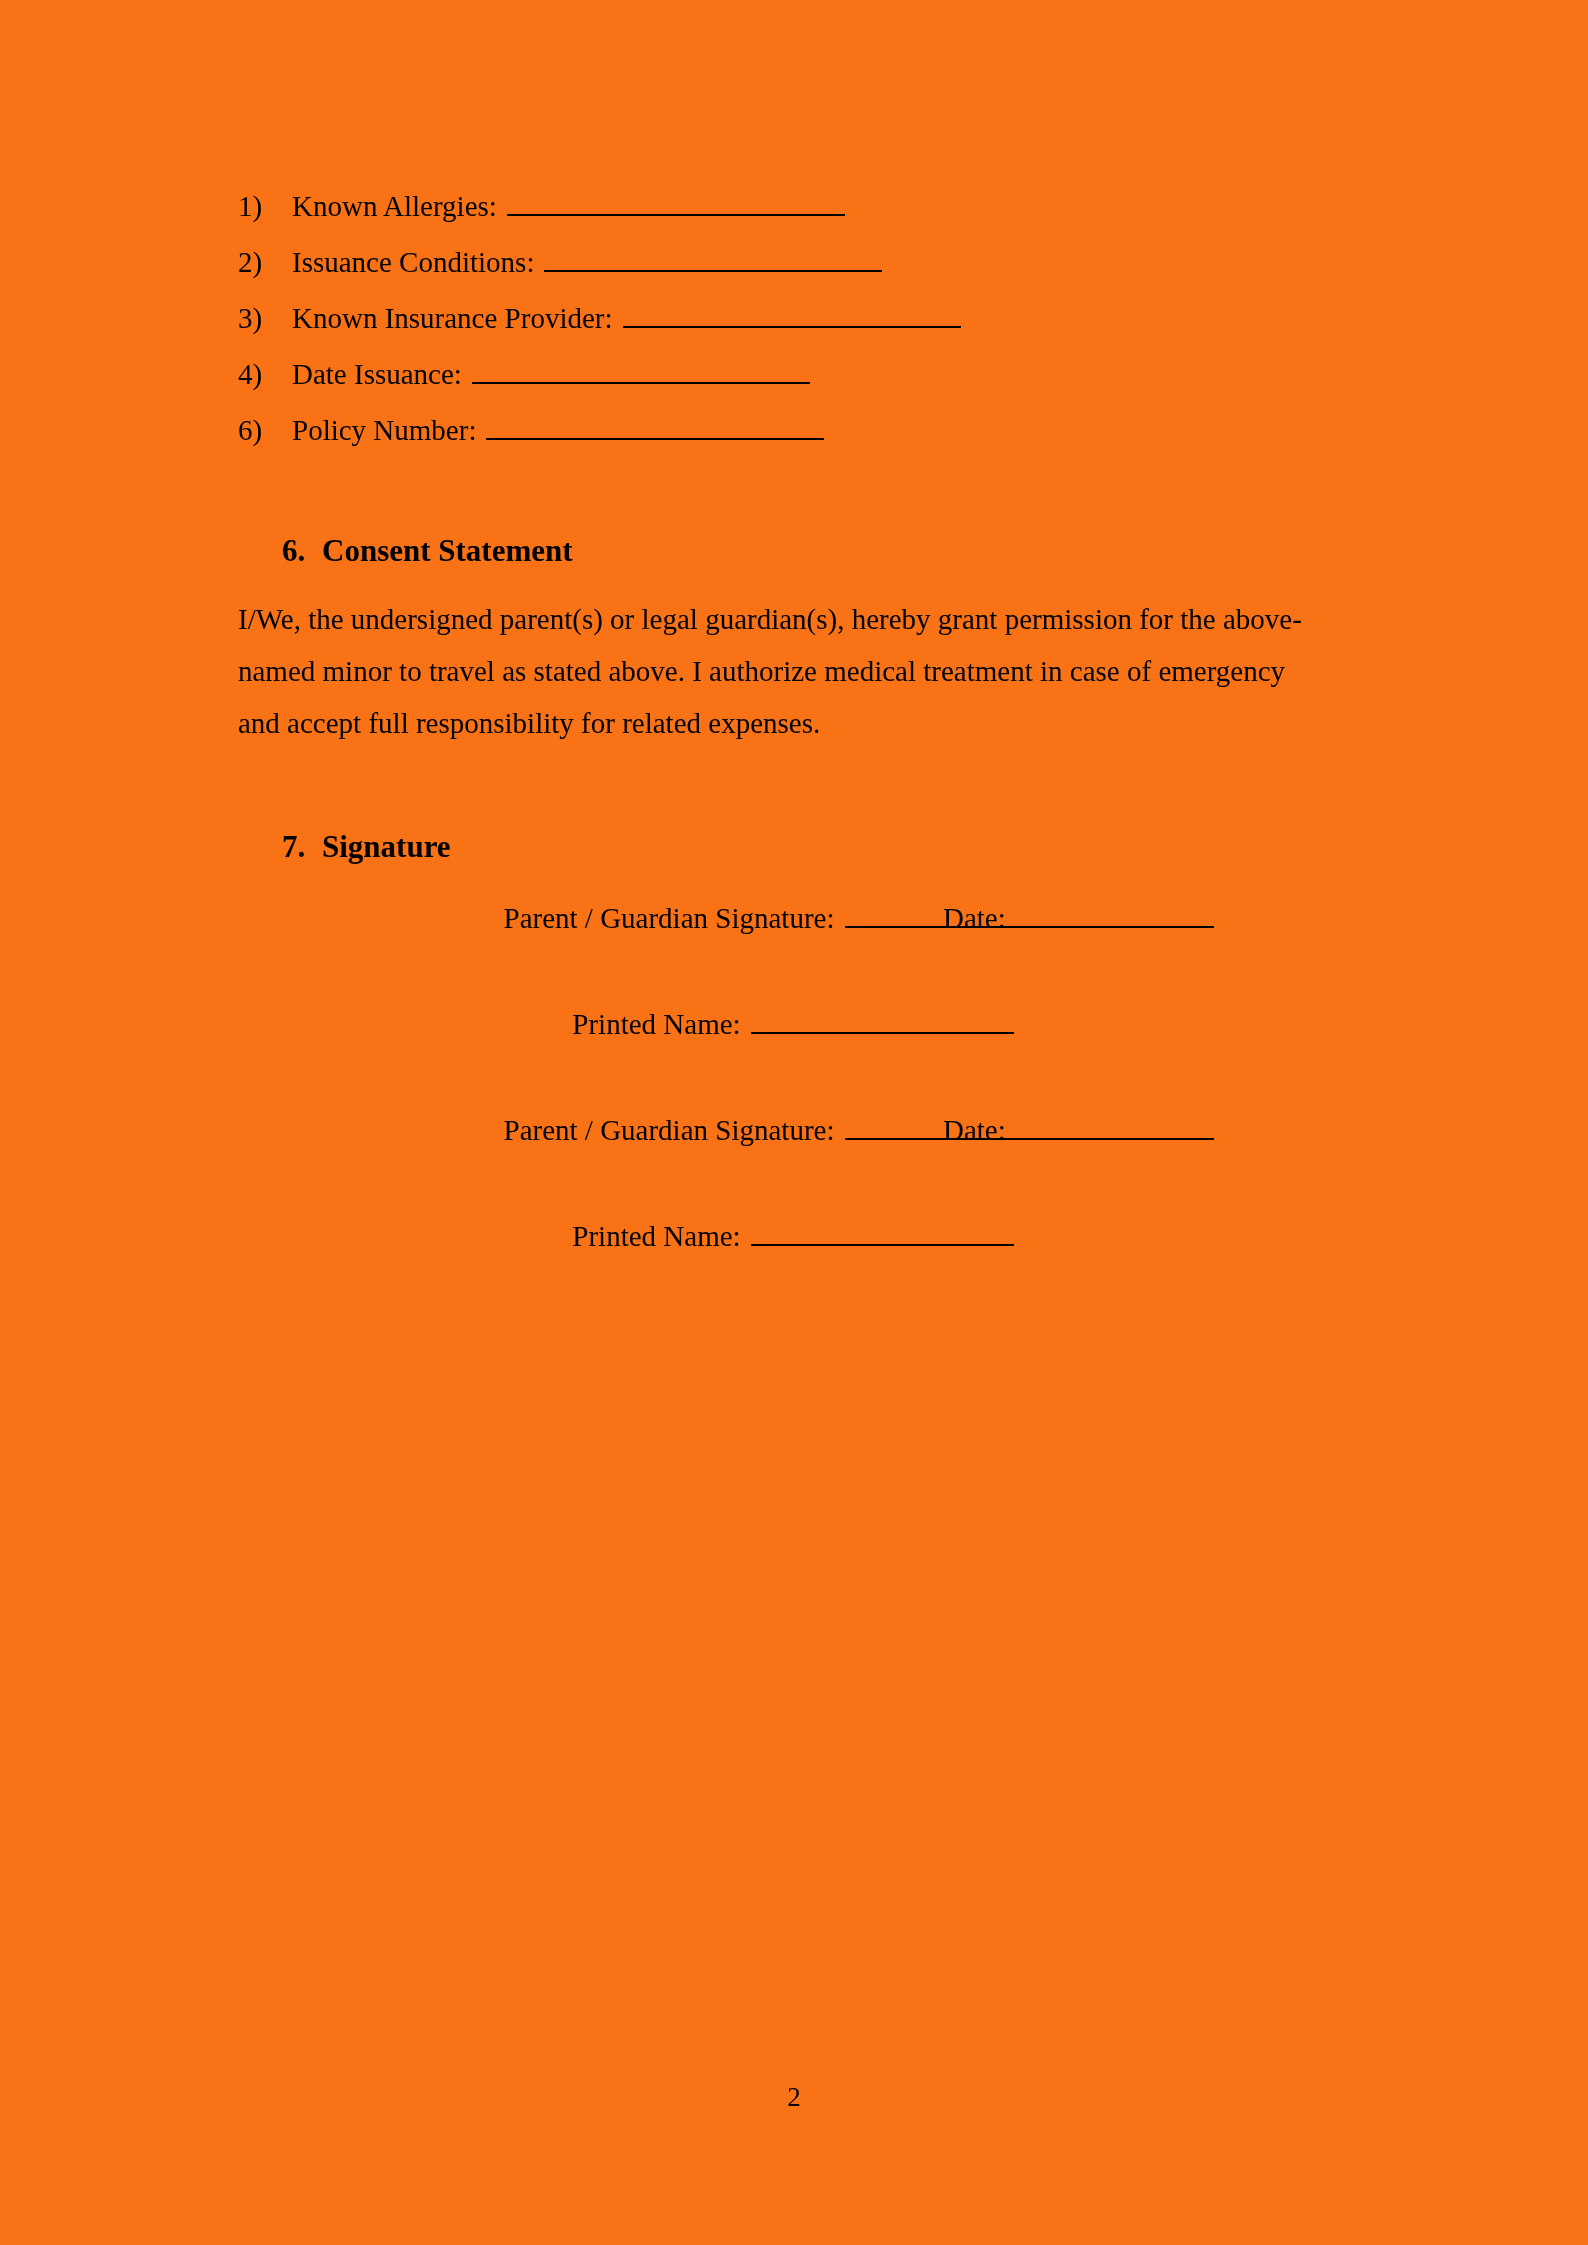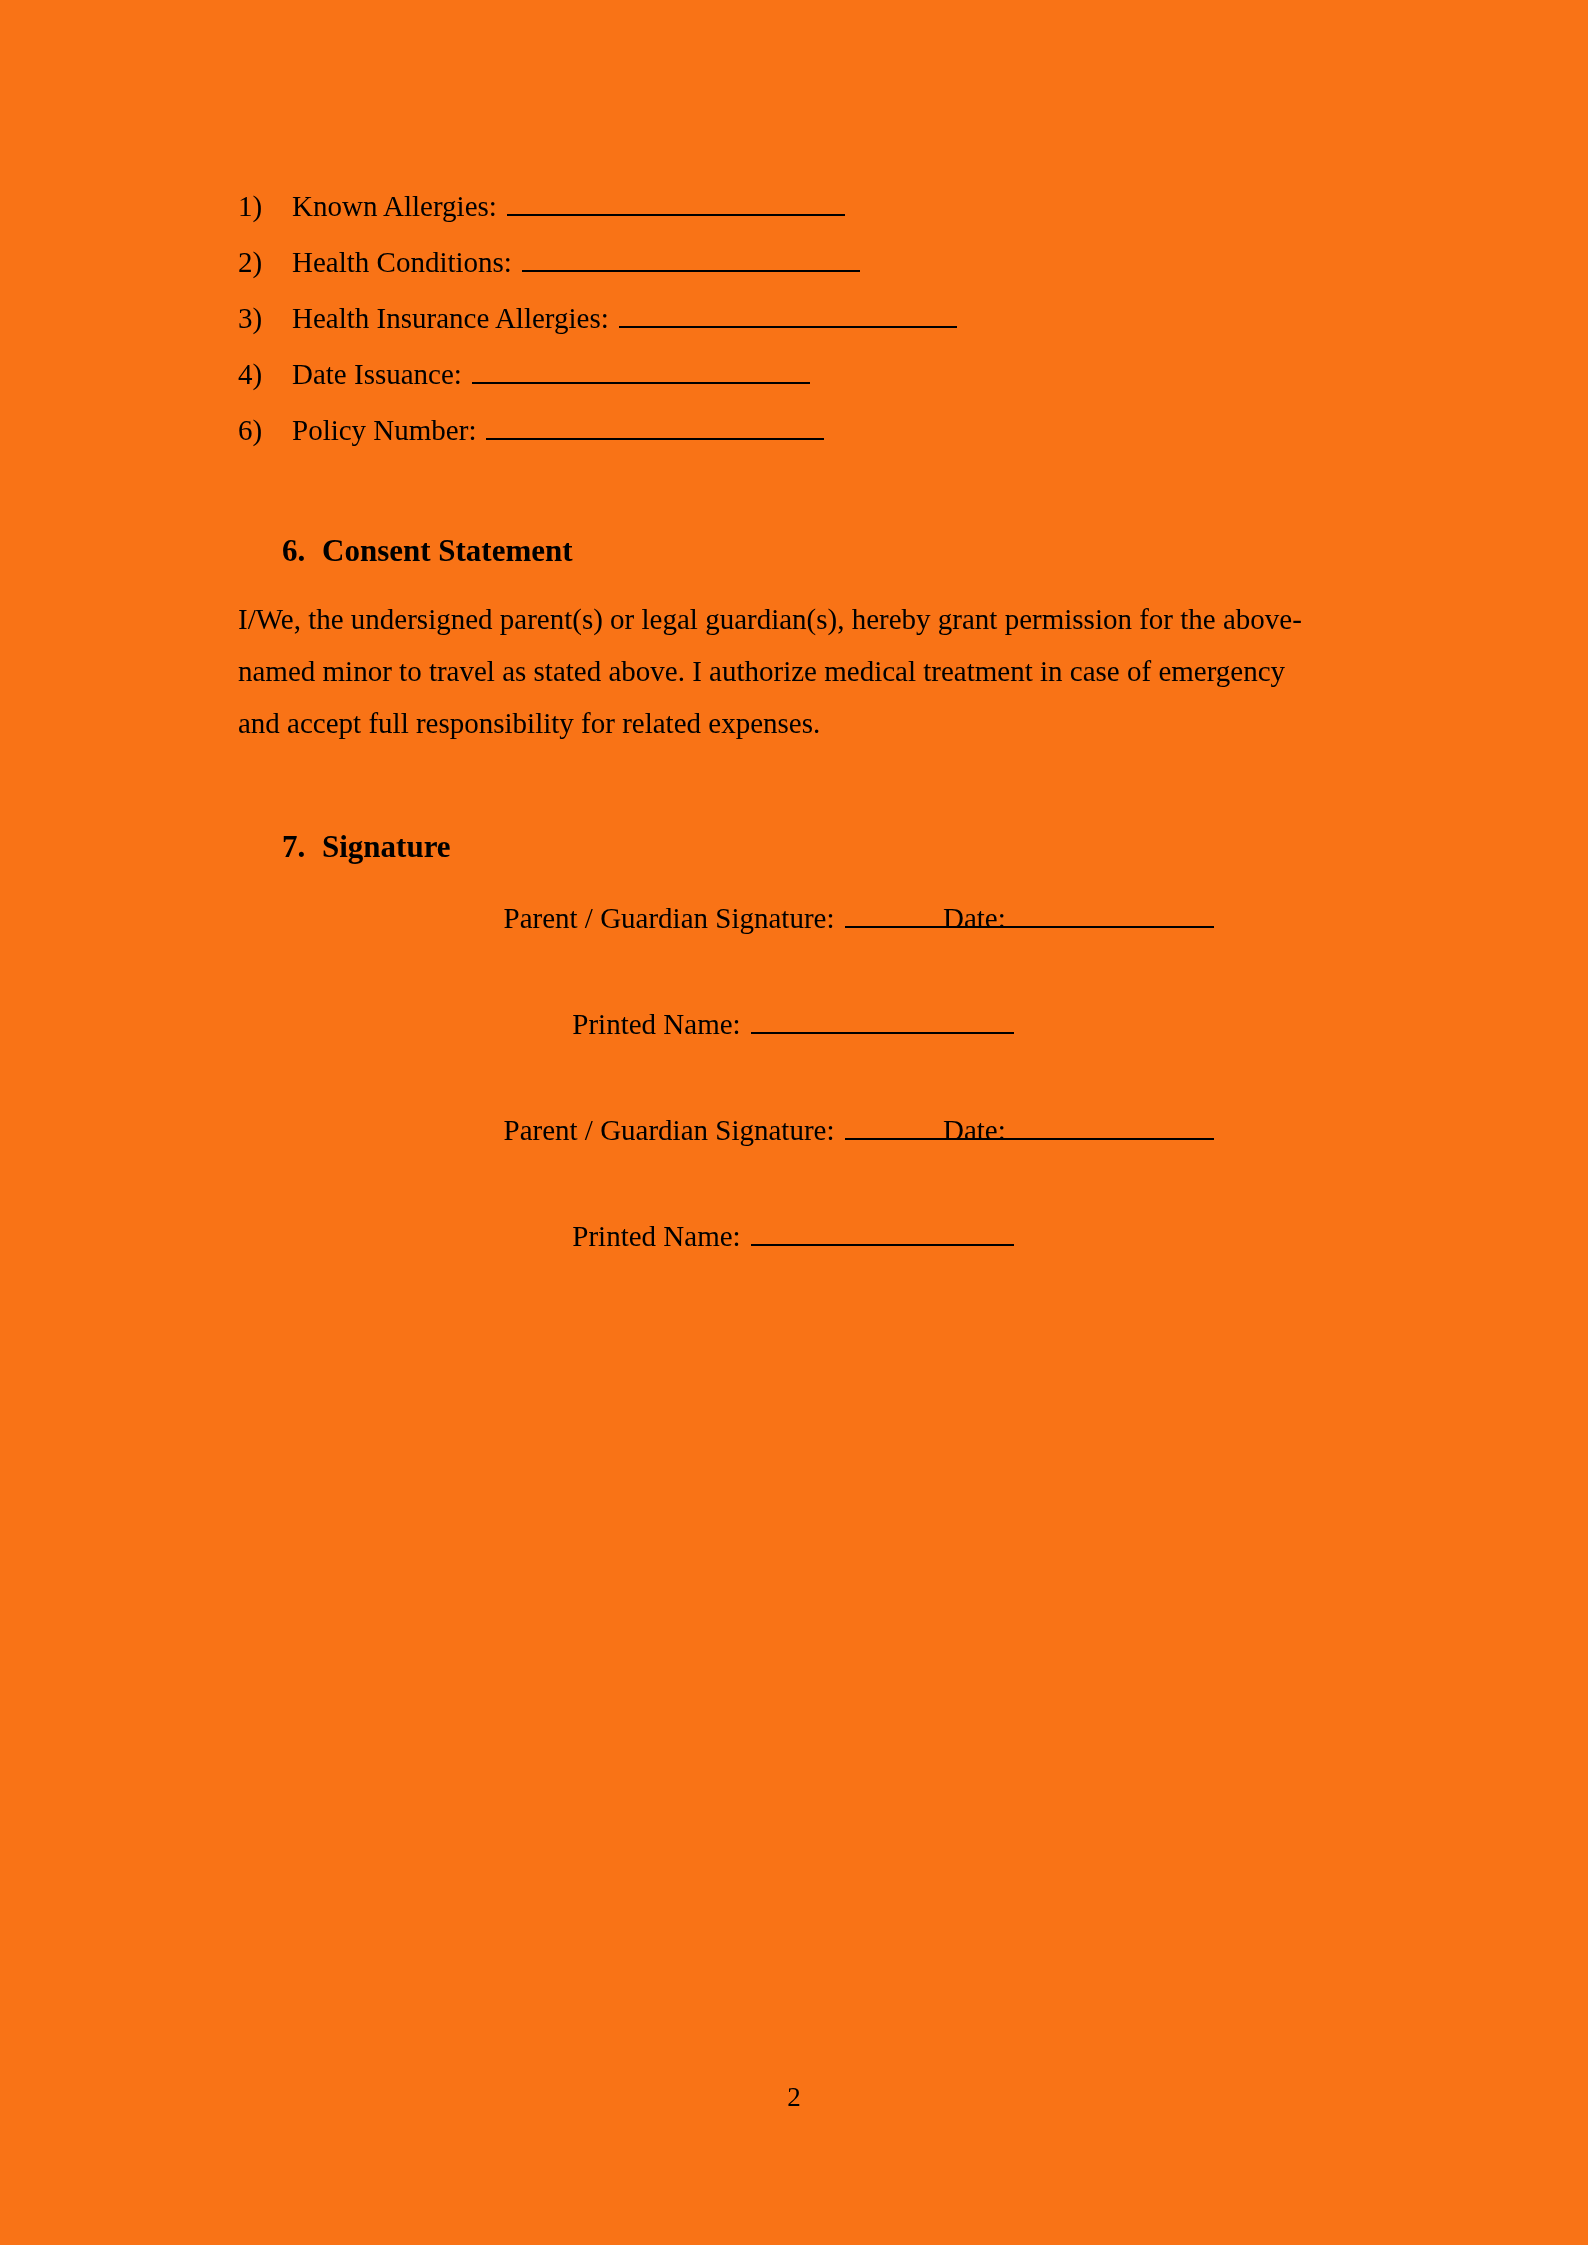--- a/index.html
+++ b/index.html
@@ -142,25 +142,25 @@
 
   <div class="content">
 
     <div class="num-list">
 
       <div class="num-item">
         <span class="num-marker">1)</span><span class="num-label">Known Allergies:</span><span class="fill-line" style="width:338px;"></span>
       </div>
 
       <div class="num-item">
-        <span class="num-marker">2)</span><span class="num-label">Health Conditions:</span><span class="fill-line" style="width:338px;"></span>
-      </div>
-
-      <div class="num-item">
-        <span class="num-marker">3)</span><span class="num-label">Health Insurance Allergies:</span><span class="fill-line" style="width:338px;"></span>
+        <span class="num-marker">2)</span><span class="num-label">Issuance Conditions:</span><span class="fill-line" style="width:338px;"></span>
+      </div>
+
+      <div class="num-item">
+        <span class="num-marker">3)</span><span class="num-label">Known Insurance Provider:</span><span class="fill-line" style="width:338px;"></span>
       </div>
 
       <div class="num-item">
         <span class="num-marker">4)</span><span class="num-label">Date Issuance:</span><span class="fill-line" style="width:338px;"></span>
       </div>
 
 
       <div class="num-item">
         <span class="num-marker">6)</span><span class="num-label">Policy Number:</span><span class="fill-line" style="width:338px;"></span>
       </div>

